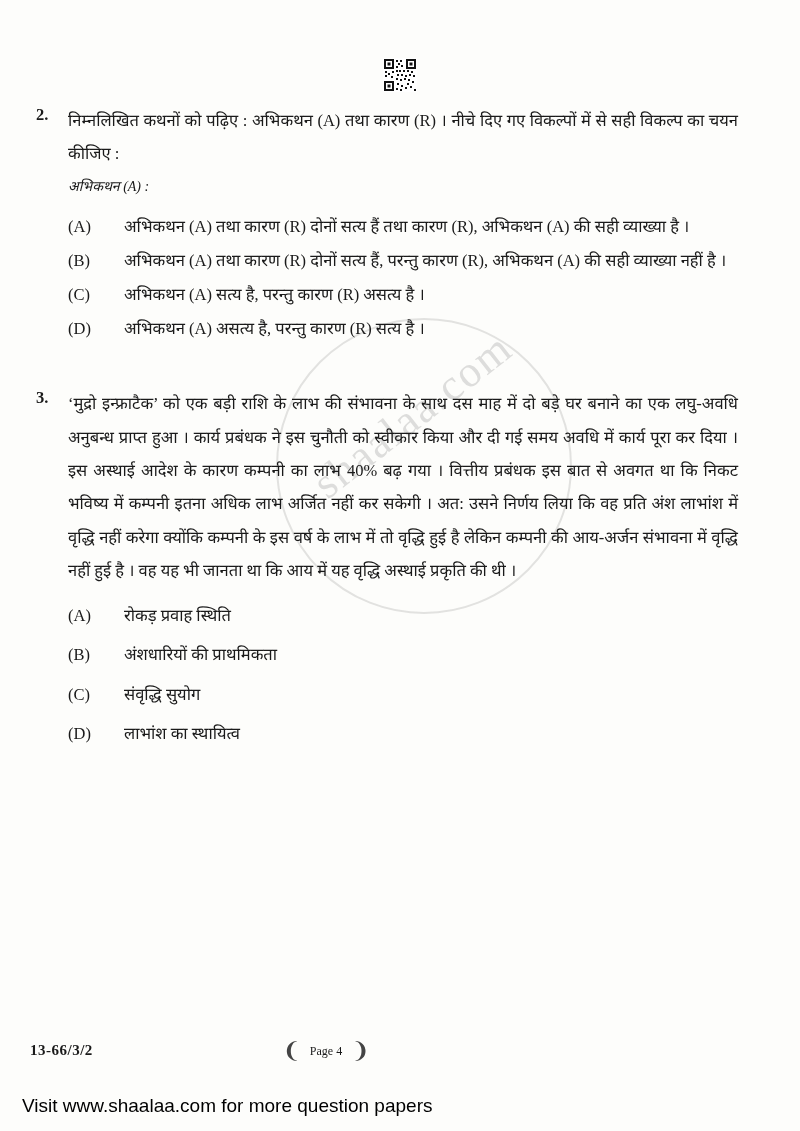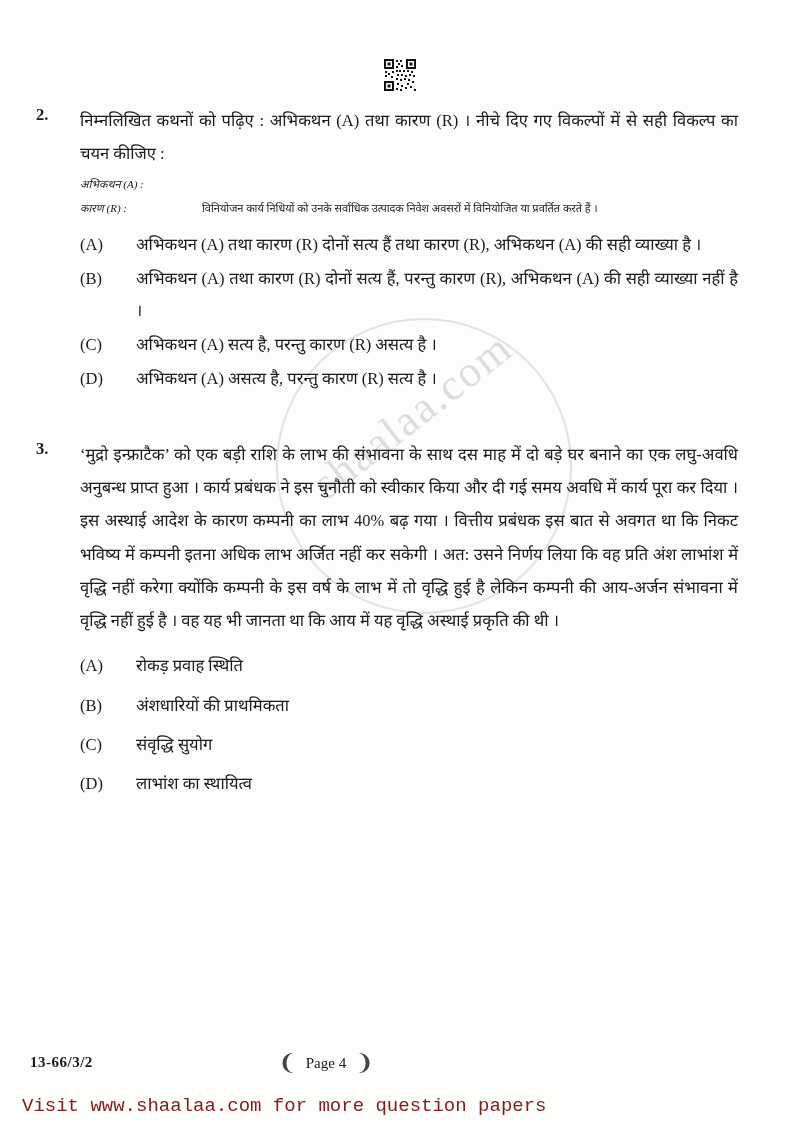--- a/index.html
+++ b/index.html
@@ -76,33 +76,32 @@
   }
   .qnum {
     width: 32px;
     flex: 0 0 32px;
     font-size: 16.5px;
     font-weight: bold;
     padding-top: 1px;
   }
   .qbody {
     flex: 1 1 auto;
-    margin-left: 12px;
   }
   .para {
     font-size: 16.5px;
     line-height: 2.02;
     text-align: justify;
     text-align-last: left;
   }
   .para.j-full { text-align: justify; }
 
   .ar-row {
     display: flex;
-    font-size: 11px;
+    font-size: 14px;
     line-height: 2.0;
     margin-top: 2px;
   }
   .ar-label {
     flex: 0 0 122px;
     font-style: italic;
   }
   .ar-text {
     flex: 1 1 auto;
     text-align: justify;
@@ -126,21 +125,21 @@
   }
 
   .gap-big { height: 34px; }
 
   .q3 .opt { line-height: 2.25; }
 
   
   .footer {
     position: absolute;
     left: 0;
-    bottom: 51px;
+    bottom: 63px;
     width: 652px;
     height: 30px;
     z-index: 3;
   }
   .paper-code {
     position: absolute;
     left: 30px;
     top: 4px;
     font-size: 15px;
     font-weight: bold;
@@ -158,30 +157,30 @@
     height: 26px;
     font-size: 14.5px;
   }
   .page-badge .bracket {
     font-size: 22px;
     color: #444;
     line-height: 1;
   }
   .page-badge .pagetext {
     margin: 0 9px;
-    font-size: 15px;
+    font-size: 12px;
   }
 
   .site-note {
     position: absolute;
     left: 22px;
     bottom: 14px;
     font-size: 19px;
-    color: #7f1d1d;
-    font-family: Liberation Mono, monospace;
+    color: #000000;
+    font-family: Liberation Sans, sans-serif;
     z-index: 4;
   }
 </style>
 </head>
 <body>
 
 <div class="page">
 
   <div class="qr">
     <svg viewBox="0 0 34 34" width="34" height="34" aria-hidden="true">
@@ -244,24 +243,20 @@
 
     <div class="qblock">
       <div class="qnum">2.</div>
       <div class="qbody">
         <div class="para">निम्नलिखित कथनों को पढ़िए : अभिकथन (A) तथा कारण (R) । नीचे दिए गए विकल्पों में से सही विकल्प का चयन कीजिए :</div>
 
         <div class="ar-row">
           <div class="ar-label">अभिकथन (A) :</div>
         </div>
 
-        <div class="ar-row">
-          <div class="ar-label">कारण (R) :</div>
-          <div class="ar-text">विनियोजन कार्य निधियों को उनके सर्वाधिक उत्पादक निवेश अवसरों में विनियोजित या प्रवर्तित करते हैं ।</div>
-        </div>
 
         <div class="opt-list">
           <div class="opt">
             <div class="opt-key">(A)</div>
             <div class="opt-text">अभिकथन (A) तथा कारण (R) दोनों सत्य हैं तथा कारण (R), अभिकथन (A) की सही व्याख्या है ।</div>
           </div>
           <div class="opt">
             <div class="opt-key">(B)</div>
             <div class="opt-text">अभिकथन (A) तथा कारण (R) दोनों सत्य हैं, परन्तु कारण (R), अभिकथन (A) की सही व्याख्या नहीं है ।</div>
           </div>

